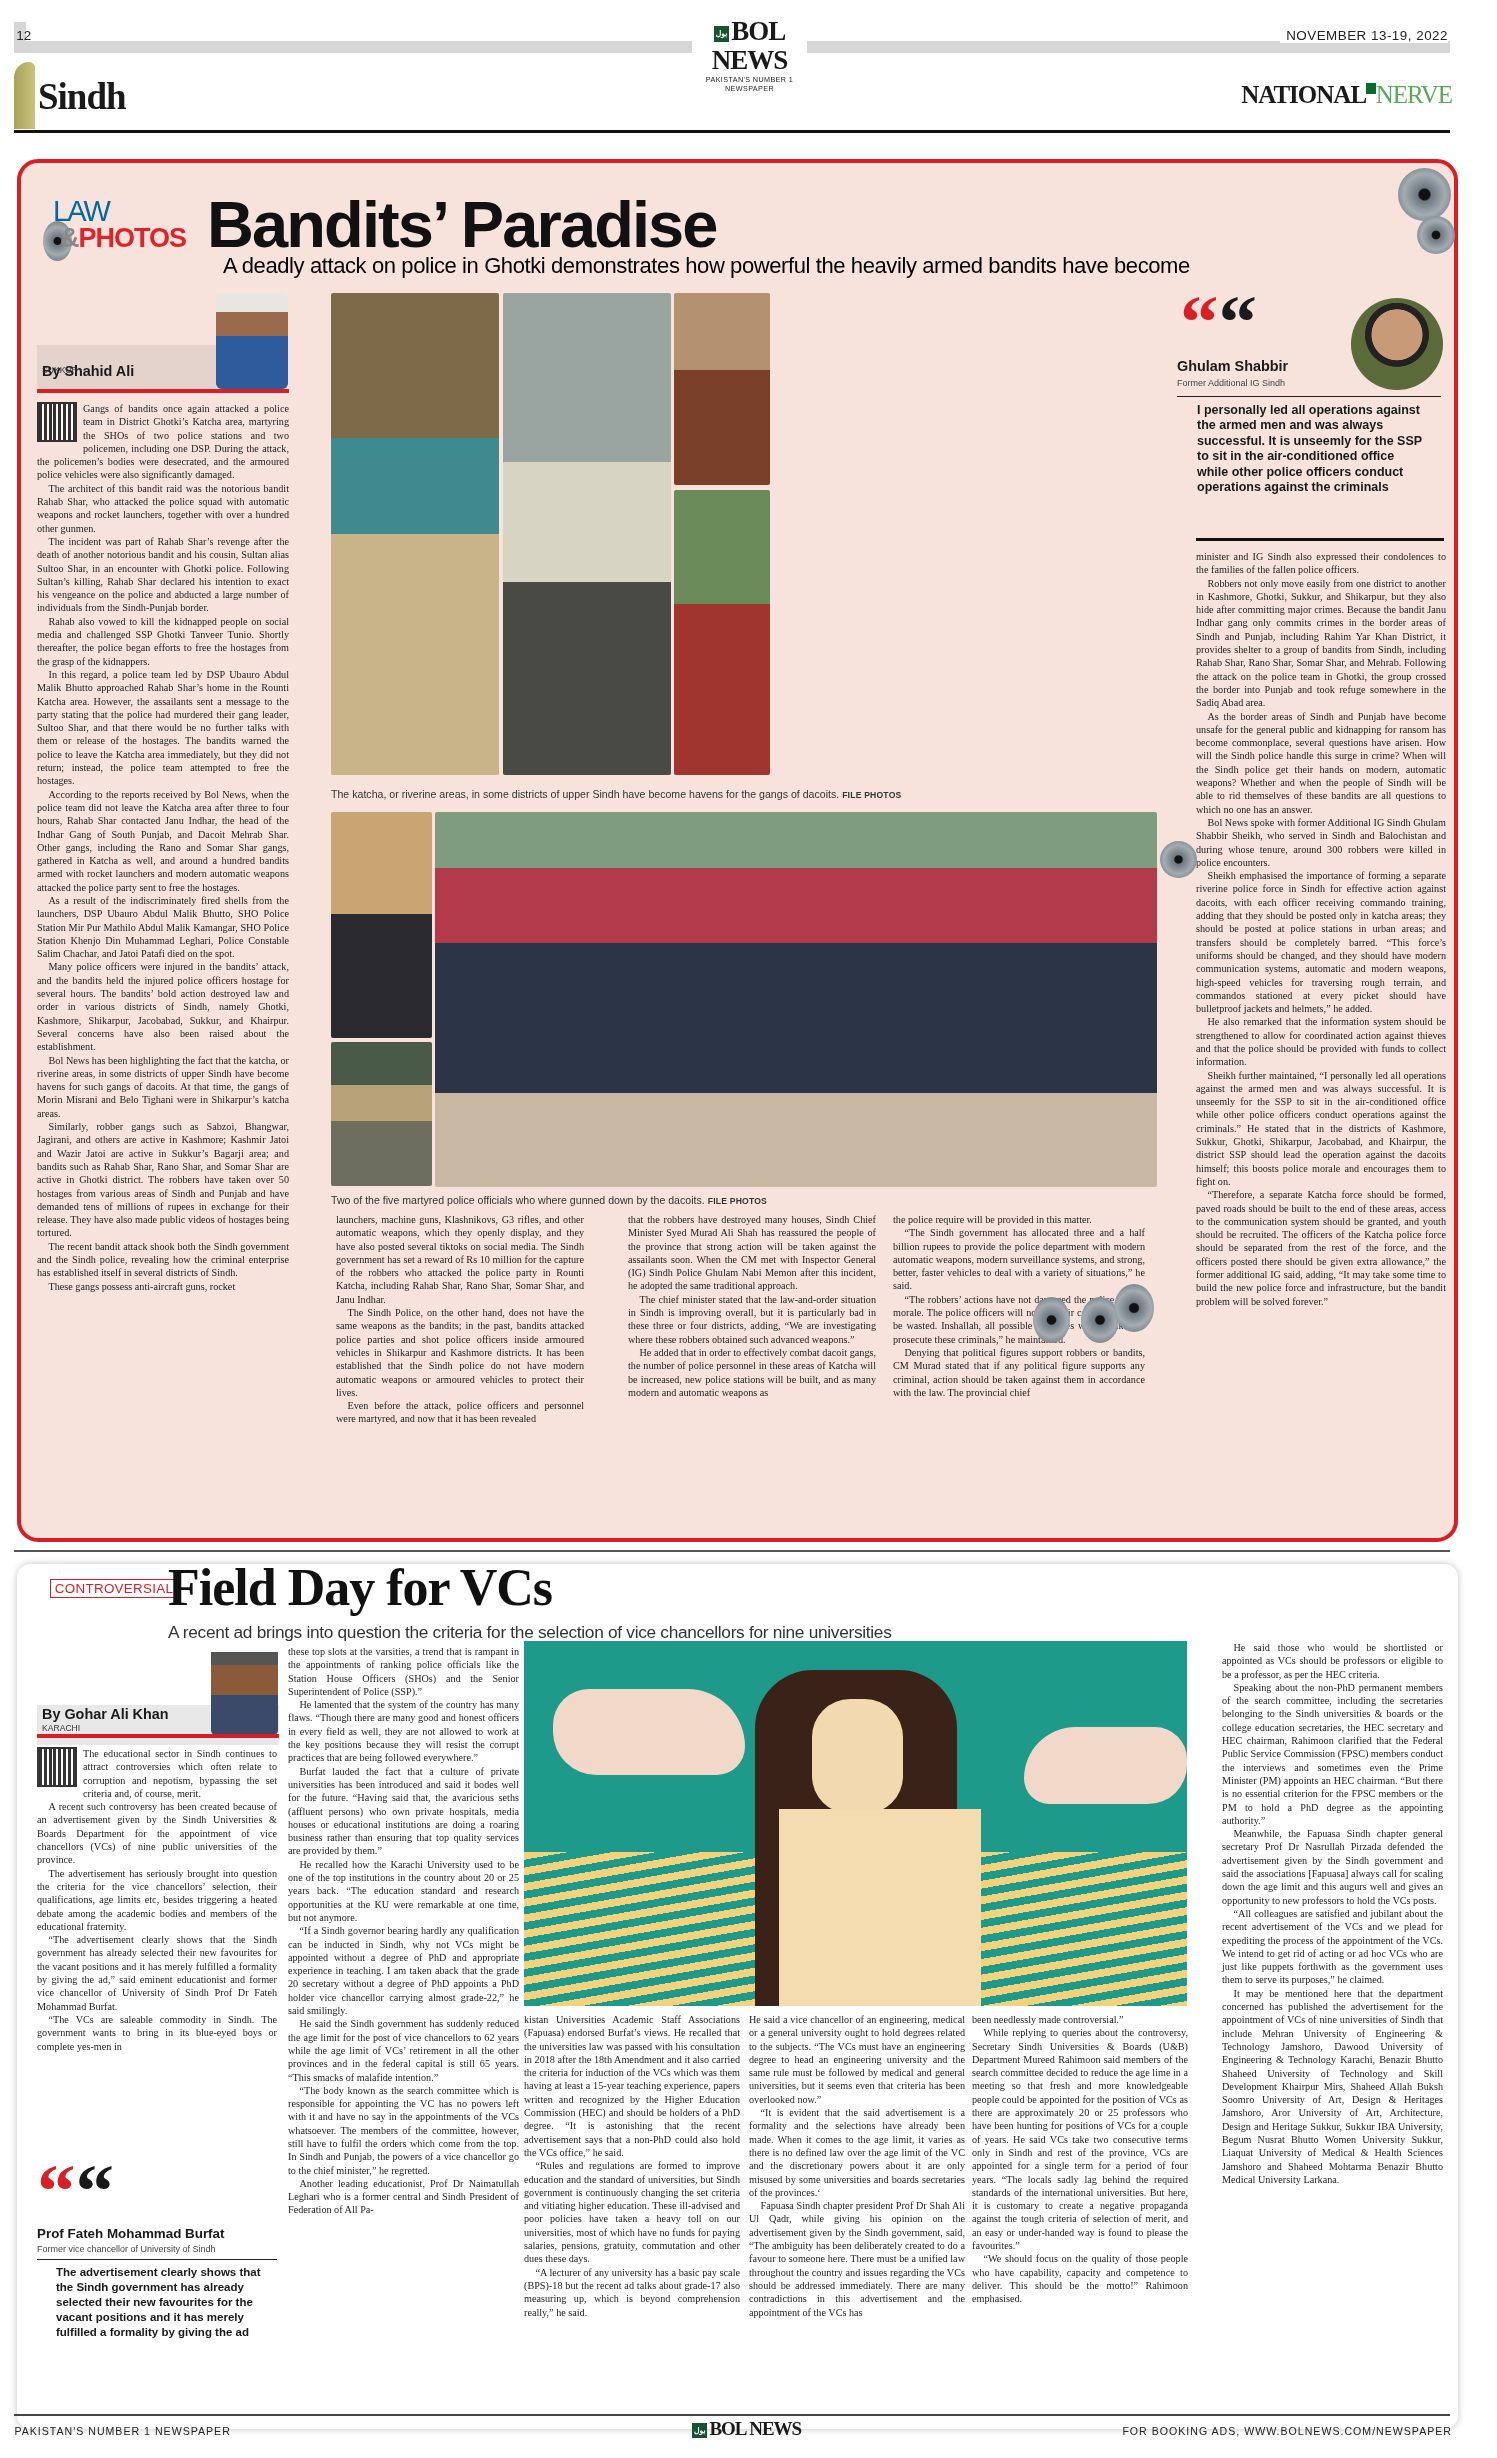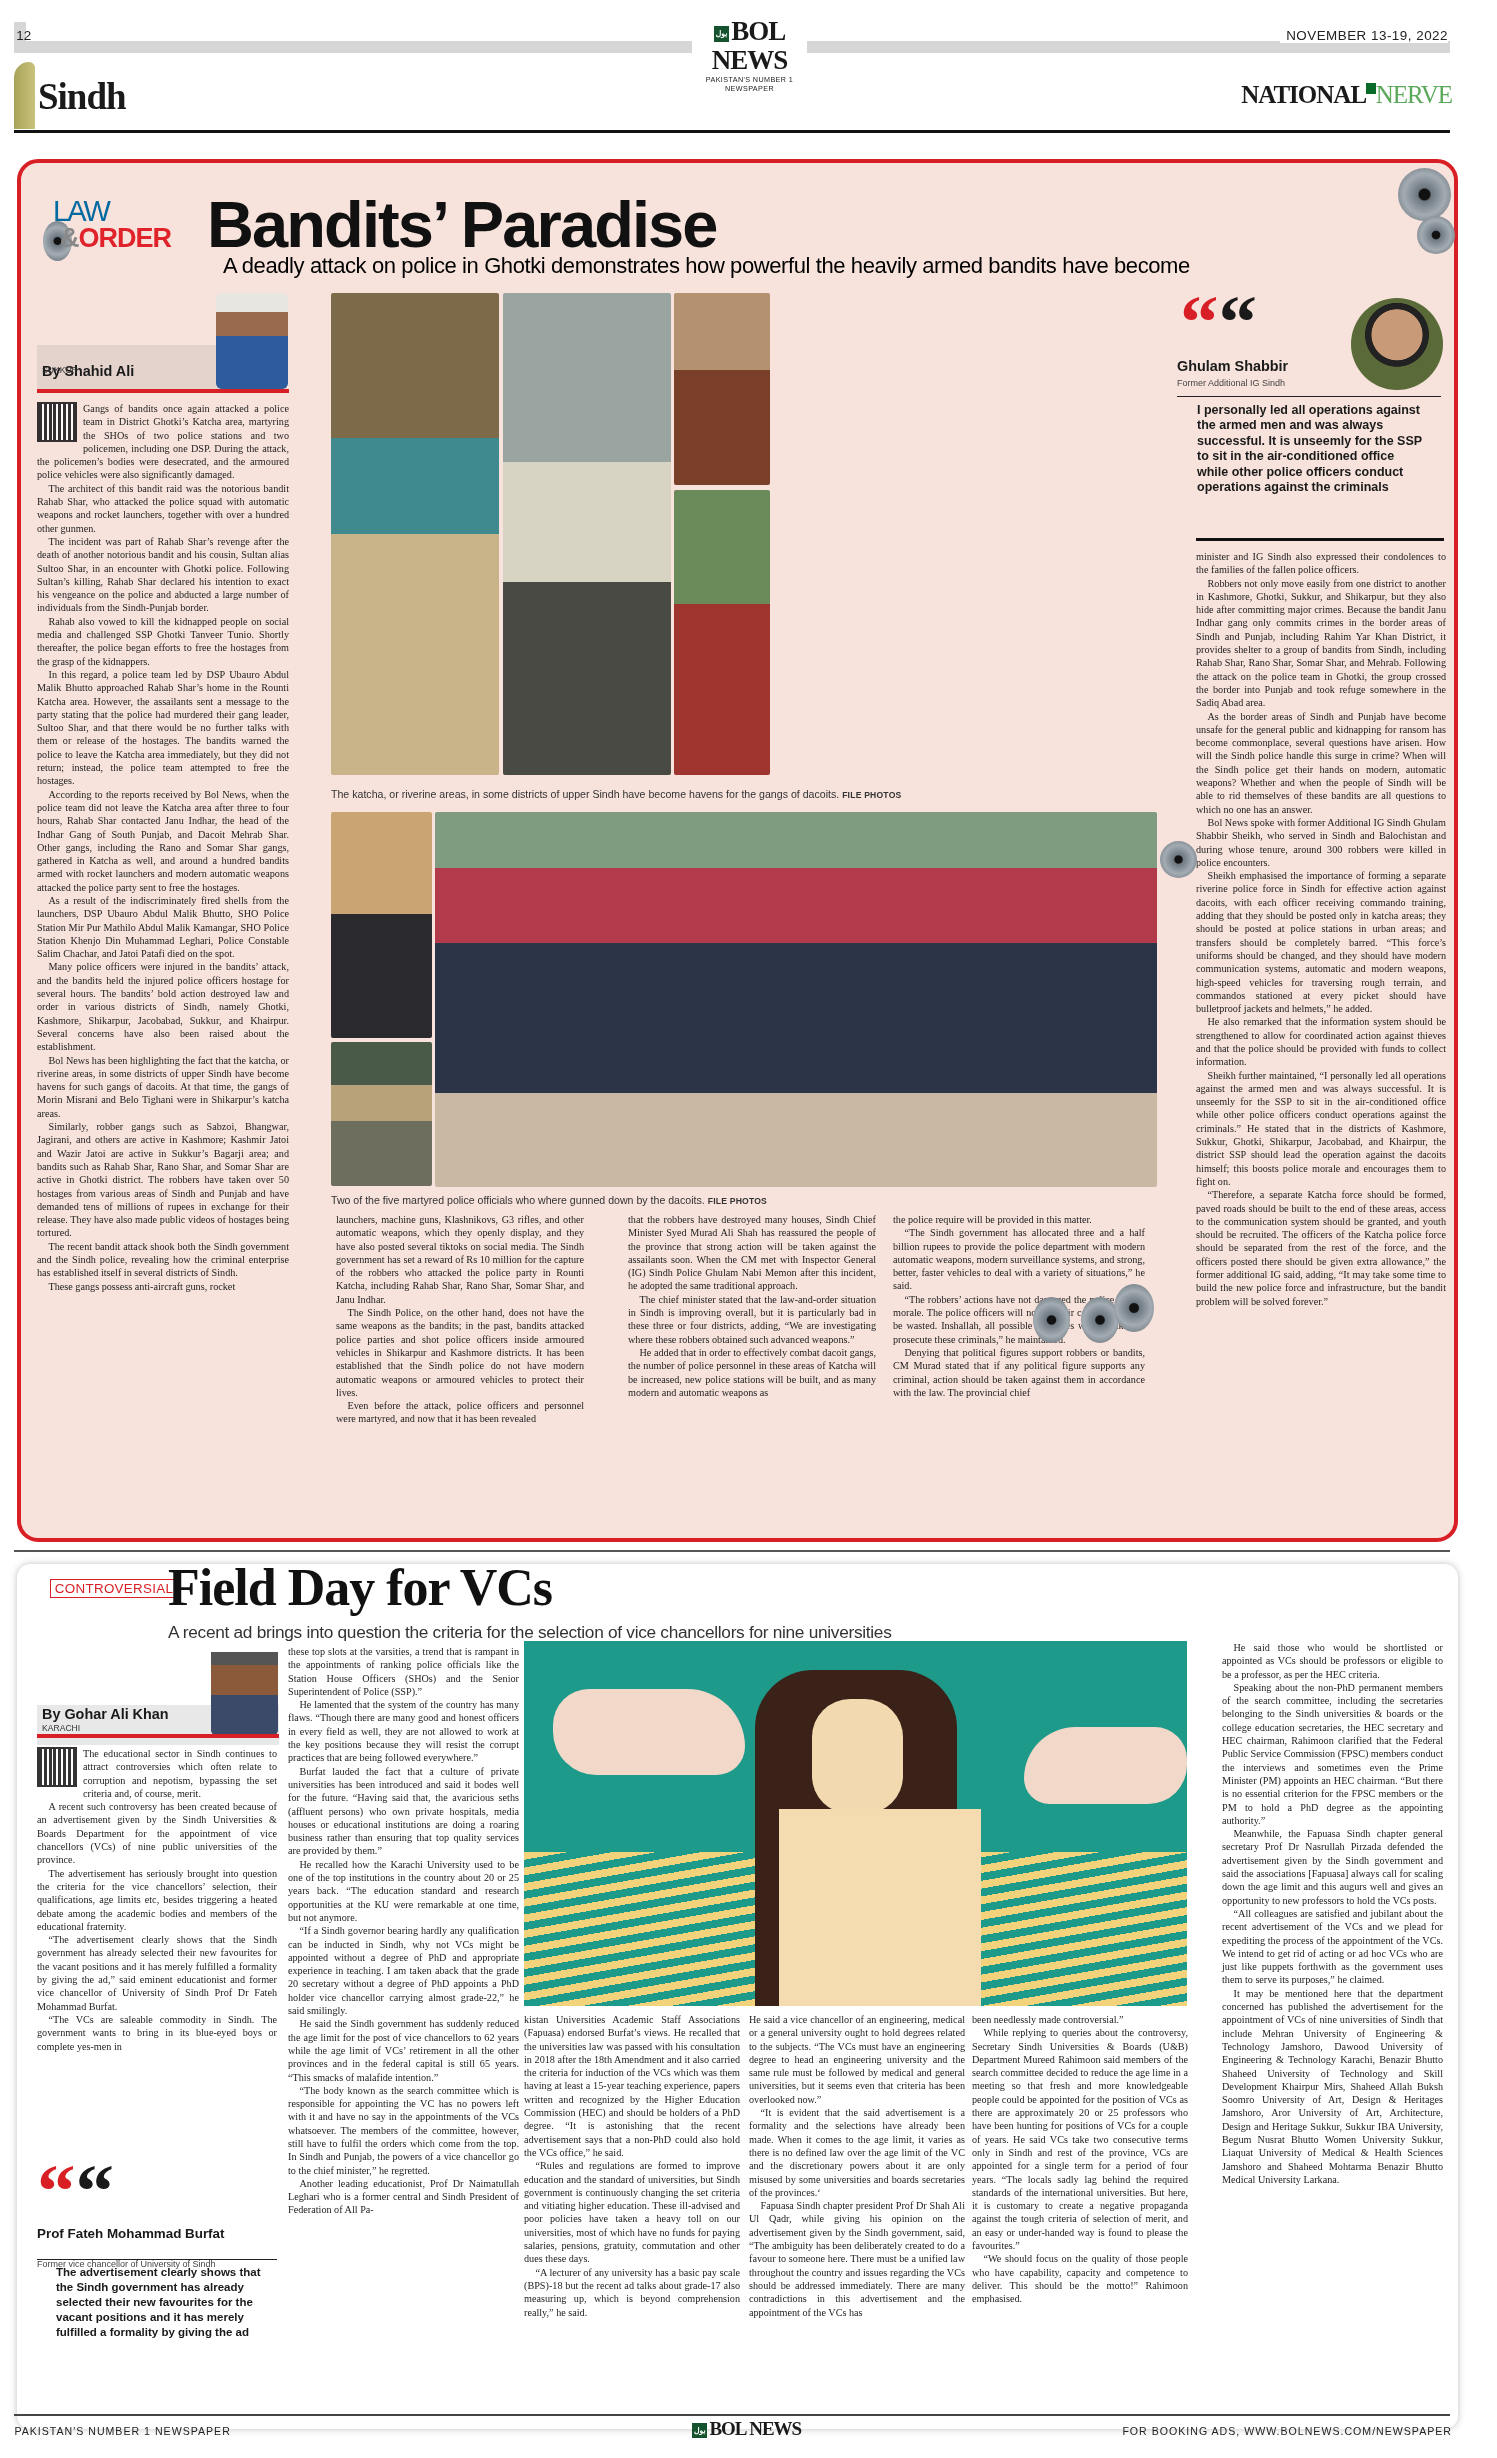--- a/index.html
+++ b/index.html
@@ -89,21 +89,21 @@
 <div class="abs section-icon"></div>
 <div class="abs section-title">Sindh</div>
 <div class="abs nn">
   <span>NATIONAL</span><span class="flag"></span><span class="green">NERVE</span>
 </div>
 <div class="abs mast-rule"></div>
 
 <div class="abs art1"></div>
 <div class="abs bullet" style="left:43px;top:221px;width:29px;height:40px;"></div>
 <div class="abs lo-law">LAW</div>
-<div class="abs lo-order"><span class="amp">&amp;</span><span>ORDER</span></div>
+<div class="abs lo-order"><span class="amp">&amp;</span><span>PHOTOS</span></div>
 <div class="abs head1">Bandits’ Paradise</div>
 <div class="abs dek1">A deadly attack on police in Ghotki demonstrates how powerful the heavily armed bandits have become</div>
 <div class="abs bullet" style="left:1398px;top:168px;width:53px;height:53px;"></div>
 <div class="abs bullet" style="left:1417px;top:216px;width:38px;height:38px;"></div>
 
 <div class="abs byline-box"></div>
 <div class="abs portrait" style="left:216px;top:293px;width:72px;height:96px;"></div>
 <div class="abs byline-name">By Shahid Ali</div>
 <div class="abs byline-loc">SUKKUR</div>
 <div class="abs byline-red"></div>
@@ -199,21 +199,21 @@
   <div style="float:left;width:46px;height:42px;"></div>
   <p class="first">The educational sector in Sindh continues to attract controversies which often relate to corruption and nepotism, bypassing the set criteria and, of course, merit.</p>
   <p>A recent such controversy has been created because of an advertisement given by the Sindh Universities &amp; Boards Department for the appointment of vice chancellors (VCs) of nine public universities of the province.</p>
   <p>The advertisement has seriously brought into question the criteria for the vice chancellors’ selection, their qualifications, age limits etc, besides triggering a heated debate among the academic bodies and members of the educational fraternity.</p>
   <p>“The advertisement clearly shows that the Sindh government has already selected their new favourites for the vacant positions and it has merely fulfilled a formality by giving the ad,” said eminent educationist and former vice chancellor of University of Sindh Prof Dr Fateh Mohammad Burfat.</p>
   <p>“The VCs are saleable commodity in Sindh. The government wants to bring in its blue-eyed boys or complete yes-men in</p>
 </div>
 
 <div class="abs quote-mark" style="left:37px;top:2162px;"><span class="r">“</span>“</div>
 <div class="abs q-name" style="left:37px;top:2226px;font-size:13.4px;">Prof Fateh Mohammad Burfat</div>
-<div class="abs q-role" style="left:37px;top:2244px;margin-top:15px;">Former vice chancellor of University of Sindh</div>
+<div class="abs q-role" style="left:37px;top:2244px;">Former vice chancellor of University of Sindh</div>
 <div class="abs q-rule" style="left:37px;top:2259px;width:240px;"></div>
 <div class="abs q-text" style="left:56px;top:2265px;width:211px;font-size:11.5px;line-height:15px;">The advertisement clearly shows that the Sindh government has already selected their new favourites for the vacant positions and it has merely fulfilled a formality by giving the ad</div>
 
 <div class="abs col" style="left:288px;top:1645px;width:231px;">
   <p class="first">these top slots at the varsities, a trend that is rampant in the appointments of ranking police officials like the Station House Officers (SHOs) and the Senior Superintendent of Police (SSP).”</p>
   <p>He lamented that the system of the country has many flaws. “Though there are many good and honest officers in every field as well, they are not allowed to work at the key positions because they will resist the corrupt practices that are being followed everywhere.”</p>
   <p>Burfat lauded the fact that a culture of private universities has been introduced and said it bodes well for the future. “Having said that, the avaricious seths (affluent persons) who own private hospitals, media houses or educational institutions are doing a roaring business rather than ensuring that top quality services are provided by them.”</p>
   <p>He recalled how the Karachi University used to be one of the top institutions in the country about 20 or 25 years back. “The education standard and research opportunities at the KU were remarkable at one time, but not anymore.</p>
   <p>“If a Sindh governor bearing hardly any qualification can be inducted in Sindh, why not VCs might be appointed without a degree of PhD and appropriate experience in teaching. I am taken aback that the grade 20 secretary without a degree of PhD appoints a PhD holder vice chancellor carrying almost grade-22,” he said smilingly.</p>
   <p>He said the Sindh government has suddenly reduced the age limit for the post of vice chancellors to 62 years while the age limit of VCs’ retirement in all the other provinces and in the federal capital is still 65 years. “This smacks of malafide intention.”</p>

